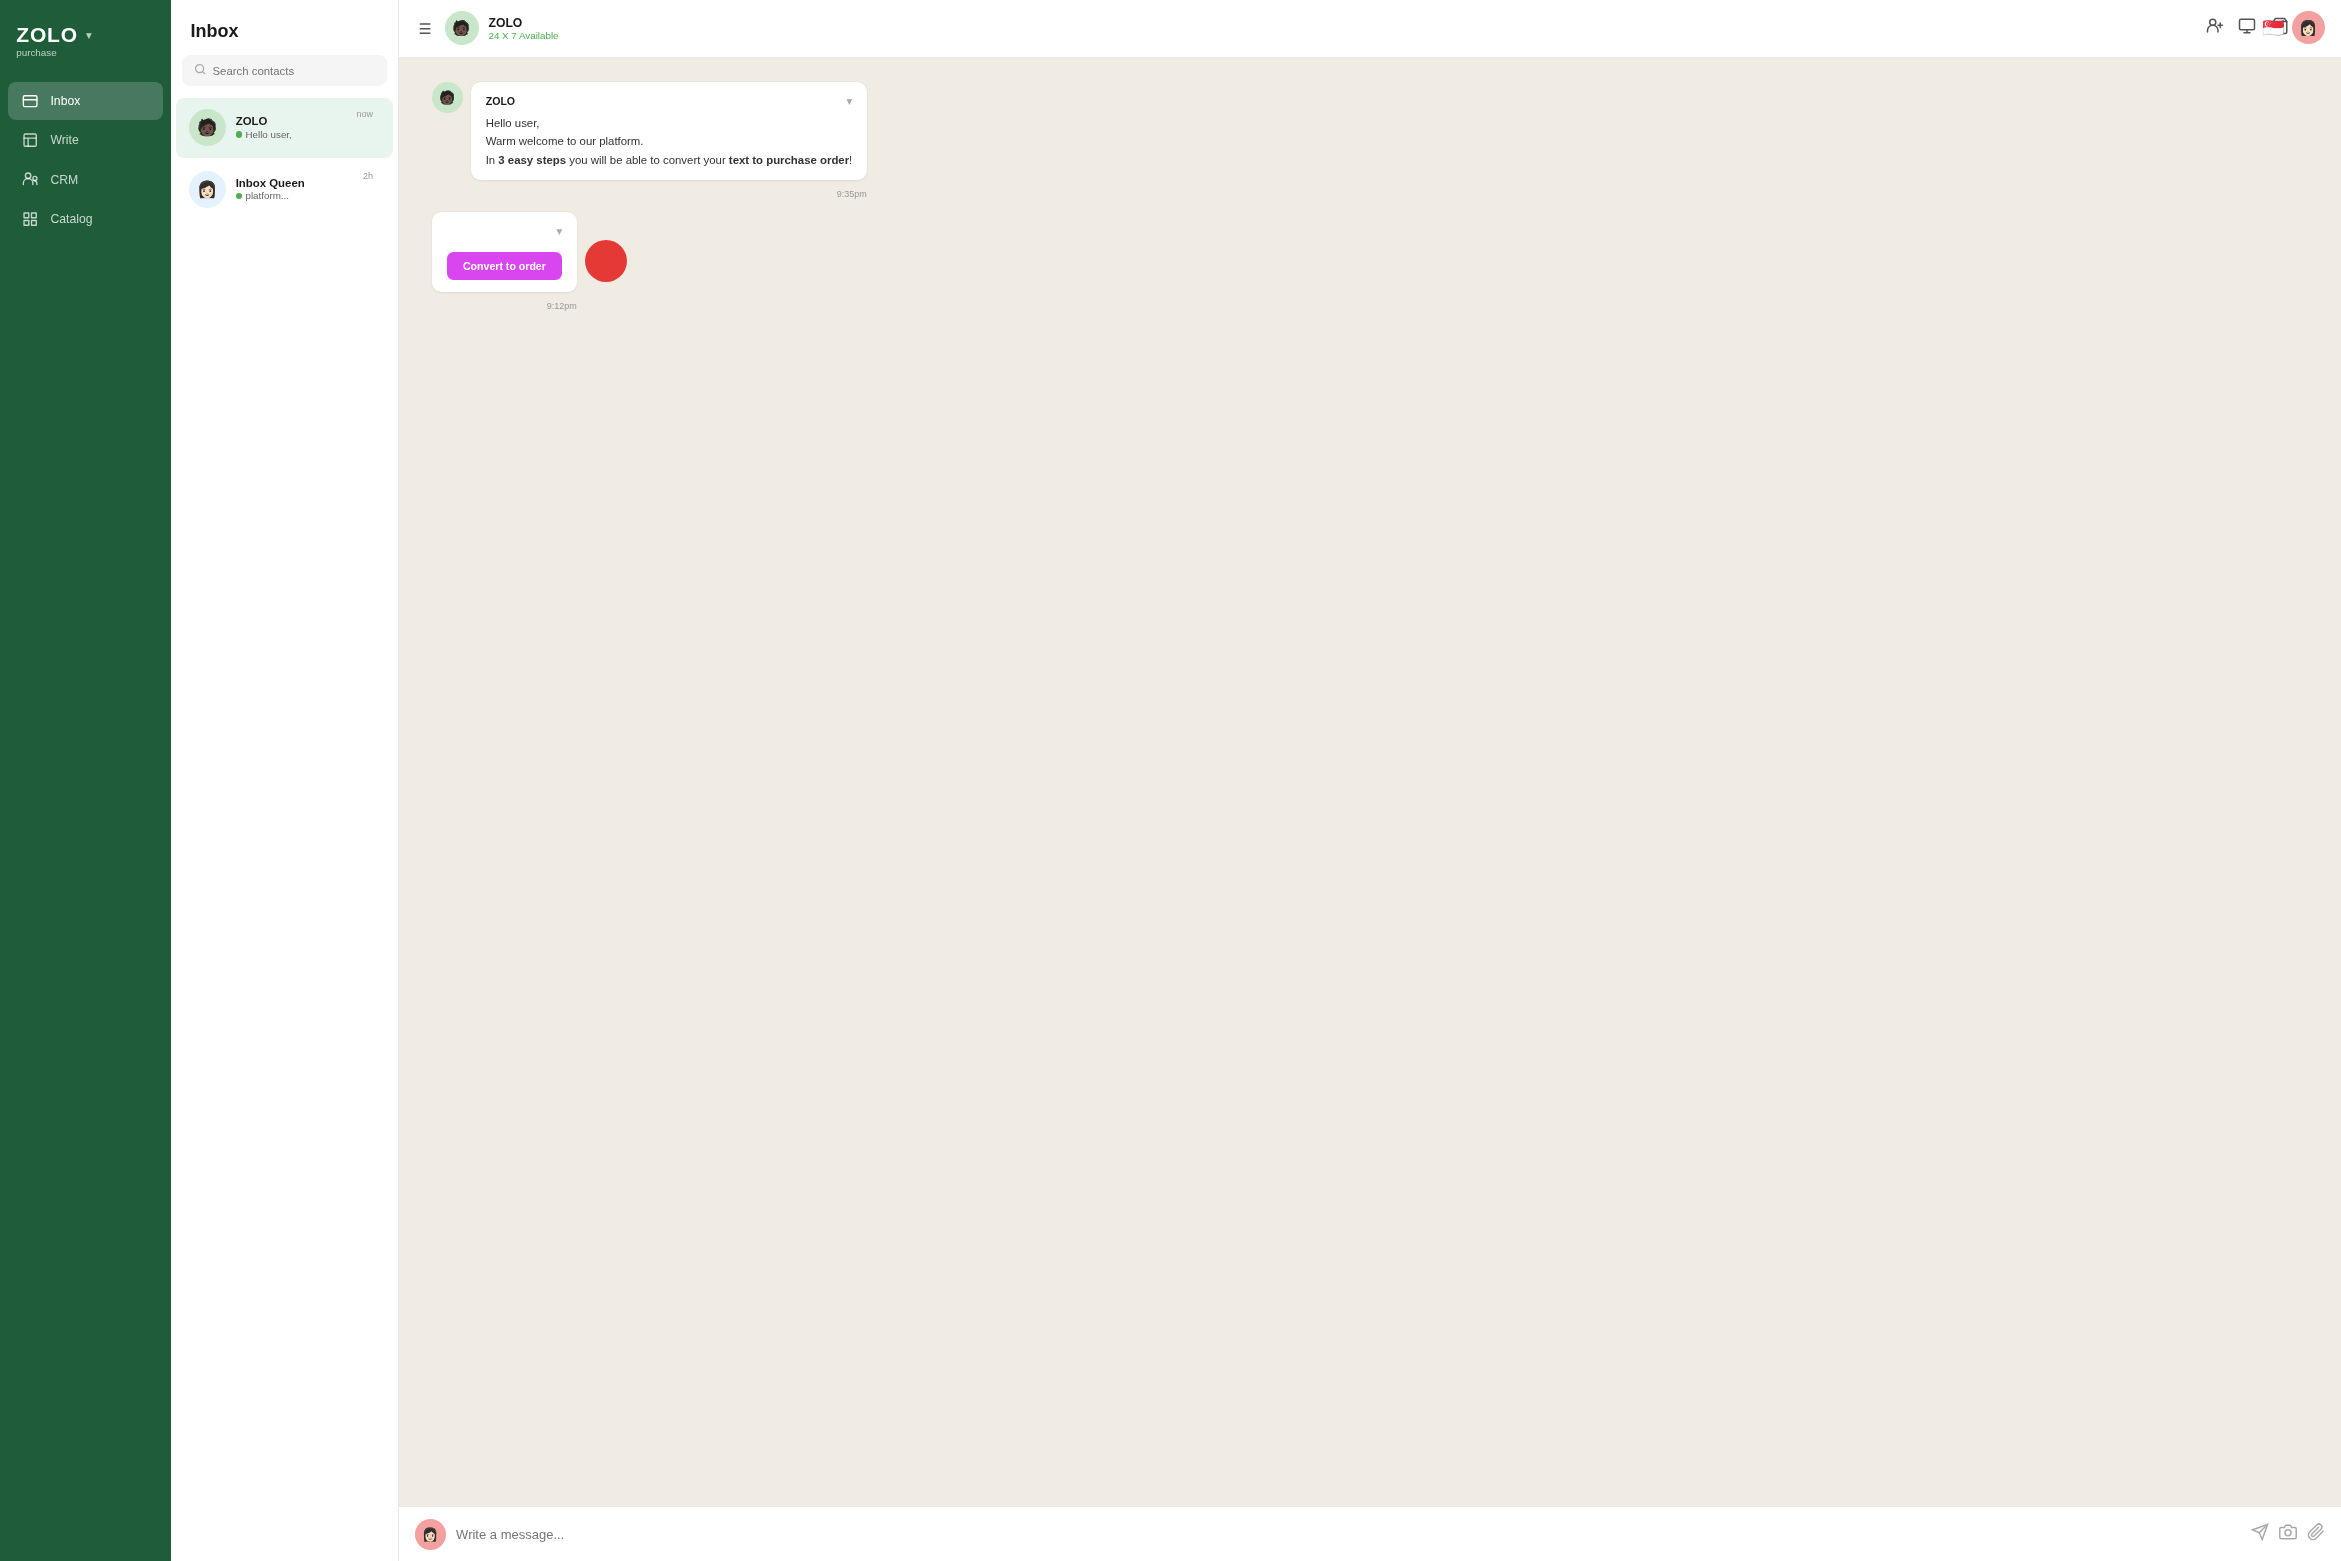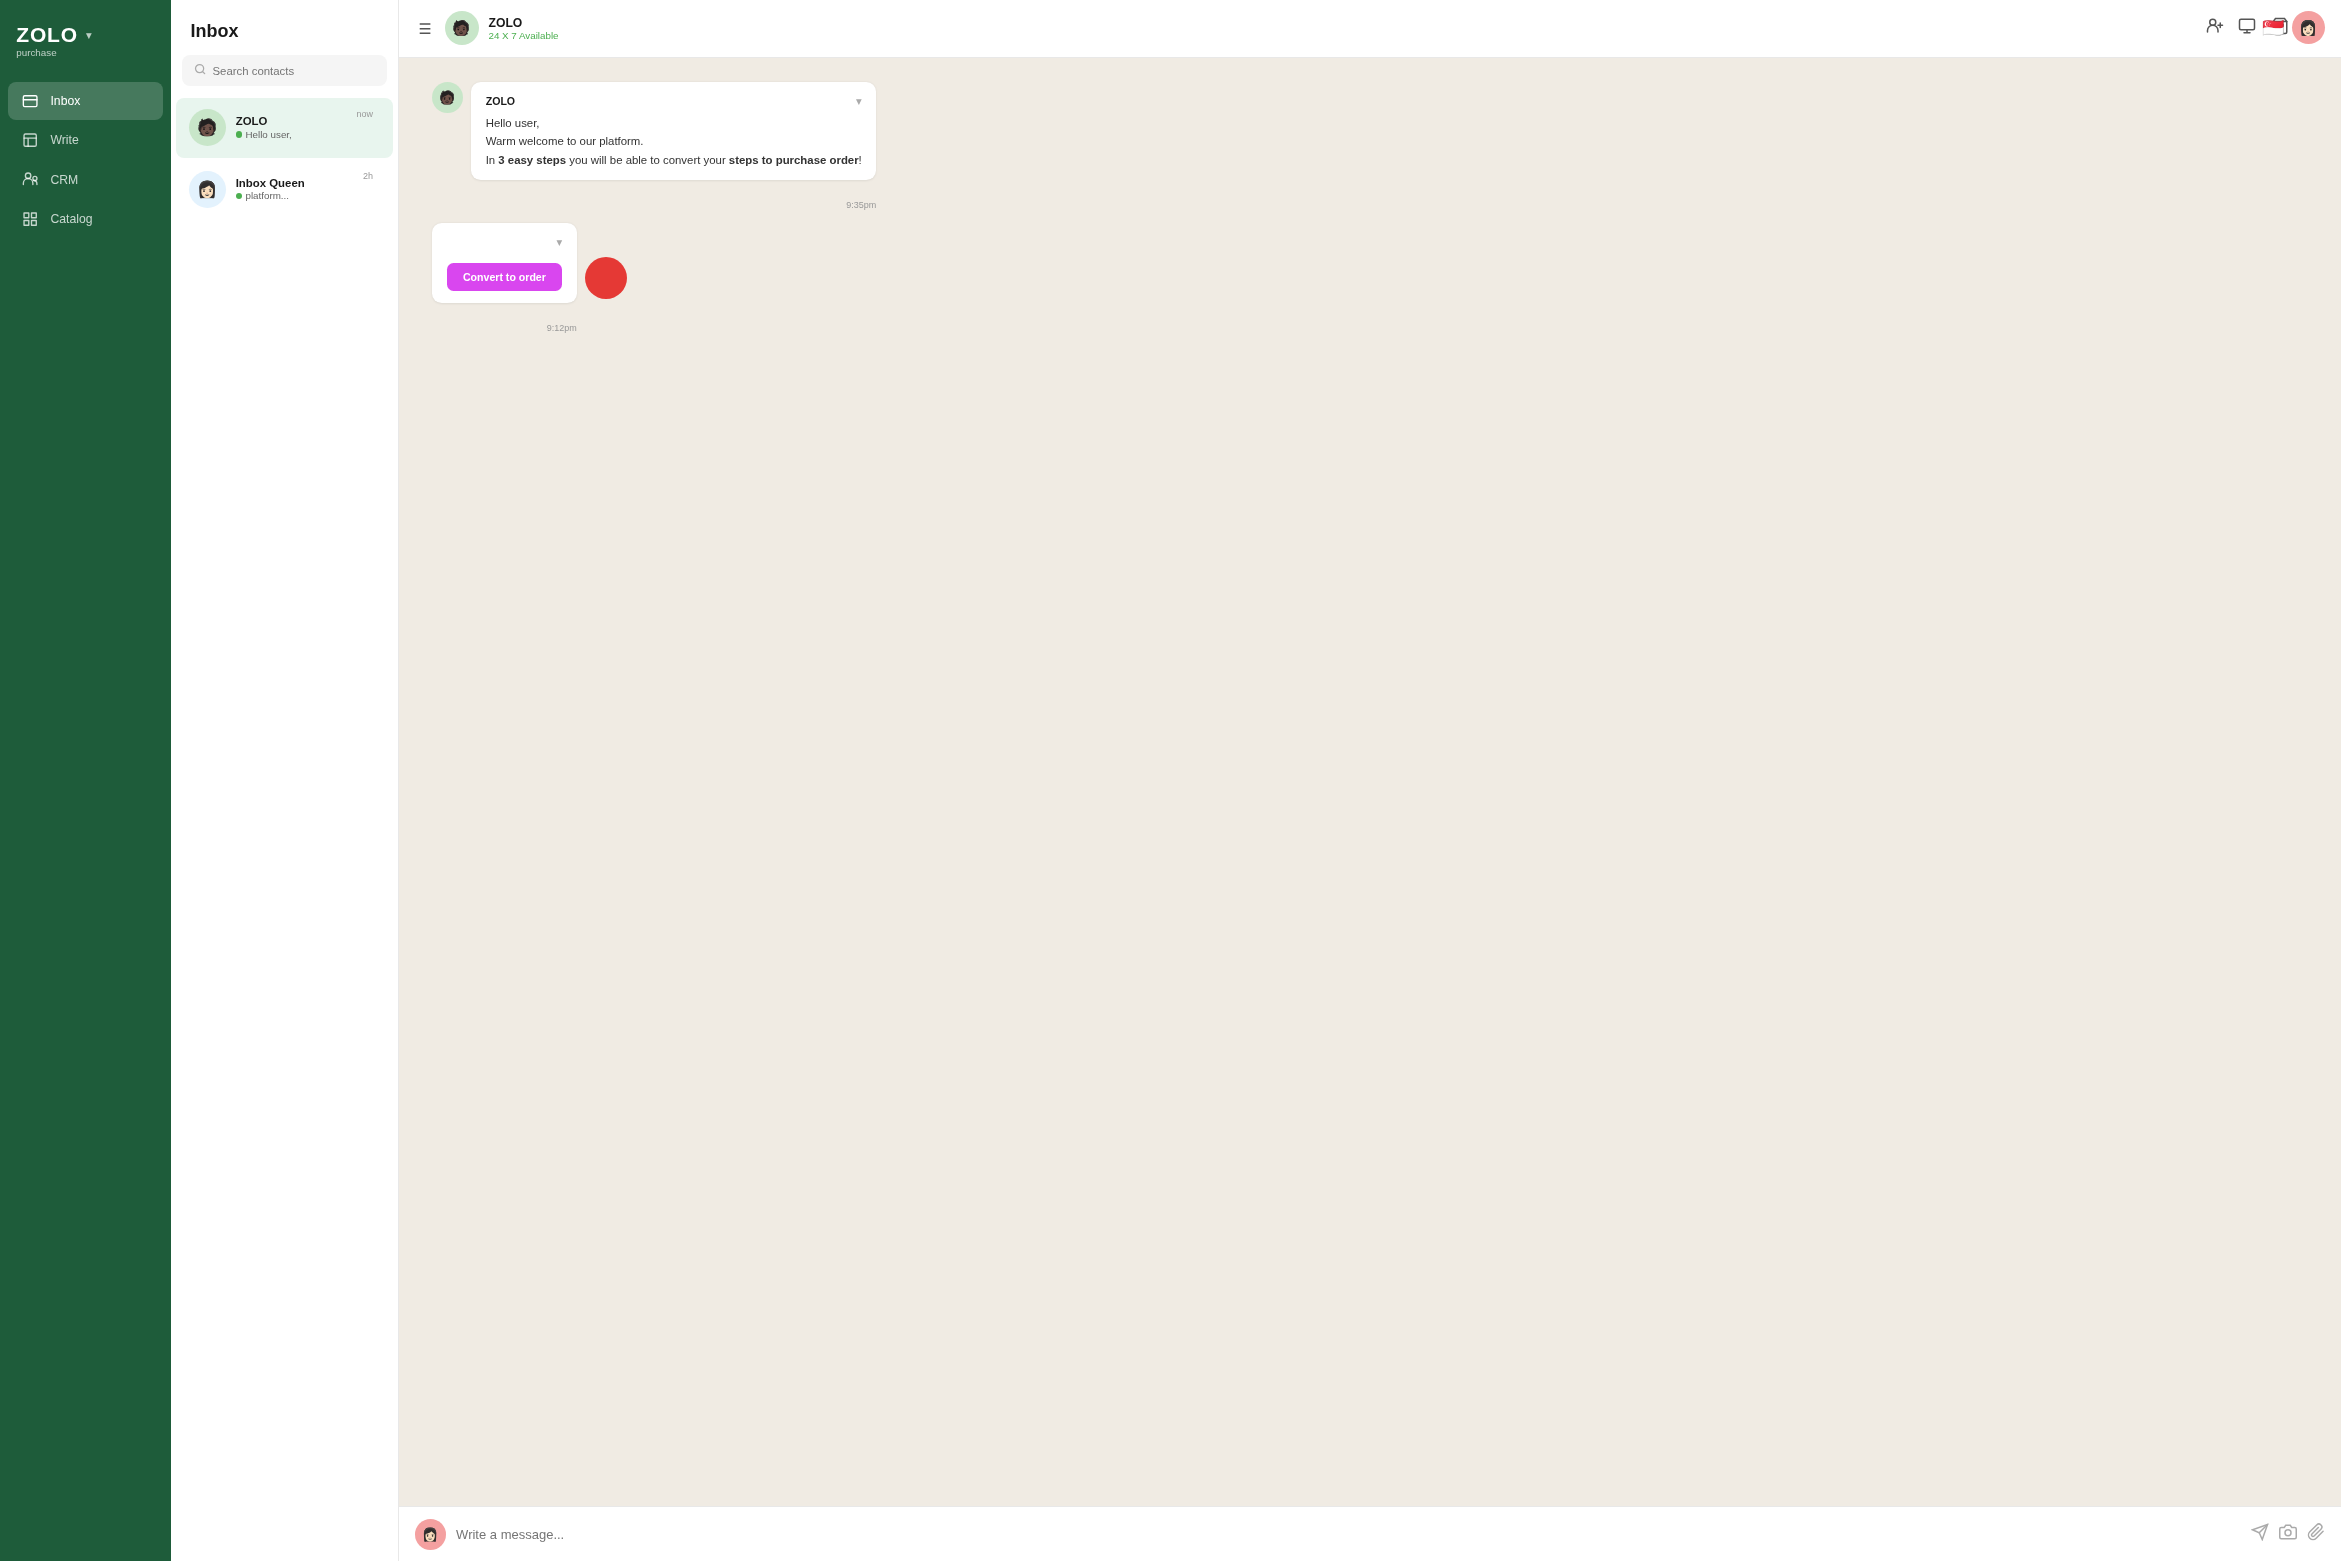--- a/index.html
+++ b/index.html
@@ -181,21 +181,21 @@
     .bubble-header {
       display: flex;
       align-items: center;
       justify-content: space-between;
       margin-bottom: 6.5px;
     }
     .bubble-sender { font-size: 10.6px; font-weight: 700; color: #1a1a1a; }
     .bubble-chevron { color: #aaa; font-size: 11.4px; cursor: pointer; }
     .bubble-text { font-size: 11.4px; color: #333; line-height: 1.6; }
     .bubble-text .bold { font-weight: 700; }
-    .message-time { font-size: 9px; color: #999; text-align: right; margin-top: 20px; }
+    .message-time { font-size: 9px; color: #999; text-align: right; margin-top: 9px; }
 
     
     .order-bubble {
       background: #fff;
       border-radius: 9.8px;
       padding: 11.4px 14.6px;
       box-shadow: 0 0.8px 2.4px rgba(0,0,0,0.08);
       max-width: 309px;
     }
     .order-bubble-header {
@@ -417,21 +417,21 @@
       <div class="avatar avatar-zolo" style="width:31px;height:31px;font-size:13px;flex-shrink:0;">🧑🏿</div>
       <div class="message-bubble-wrapper">
         <div class="message-bubble">
           <div class="bubble-header">
             <span class="bubble-sender">ZOLO</span>
             <span class="bubble-chevron">▾</span>
           </div>
           <div class="bubble-text">
             Hello user,<br>
             Warm welcome to our platform.<br>
-            In <span class="bold">3 easy steps</span> you will be able to convert your <span class="bold">steps to purchase order</span>!
+            In <span class="bold">3 easy steps</span> you will be able to convert your <span class="bold">text to purchase order</span>!
           </div>
         </div>
         <div class="message-time">9:35pm</div>
       </div>
     </div>
 
     <div class="message-row" style="gap:8.1px;align-items:flex-end;">
       <div class="message-bubble-wrapper">
         <div class="order-bubble">
           <div class="order-bubble-header">

